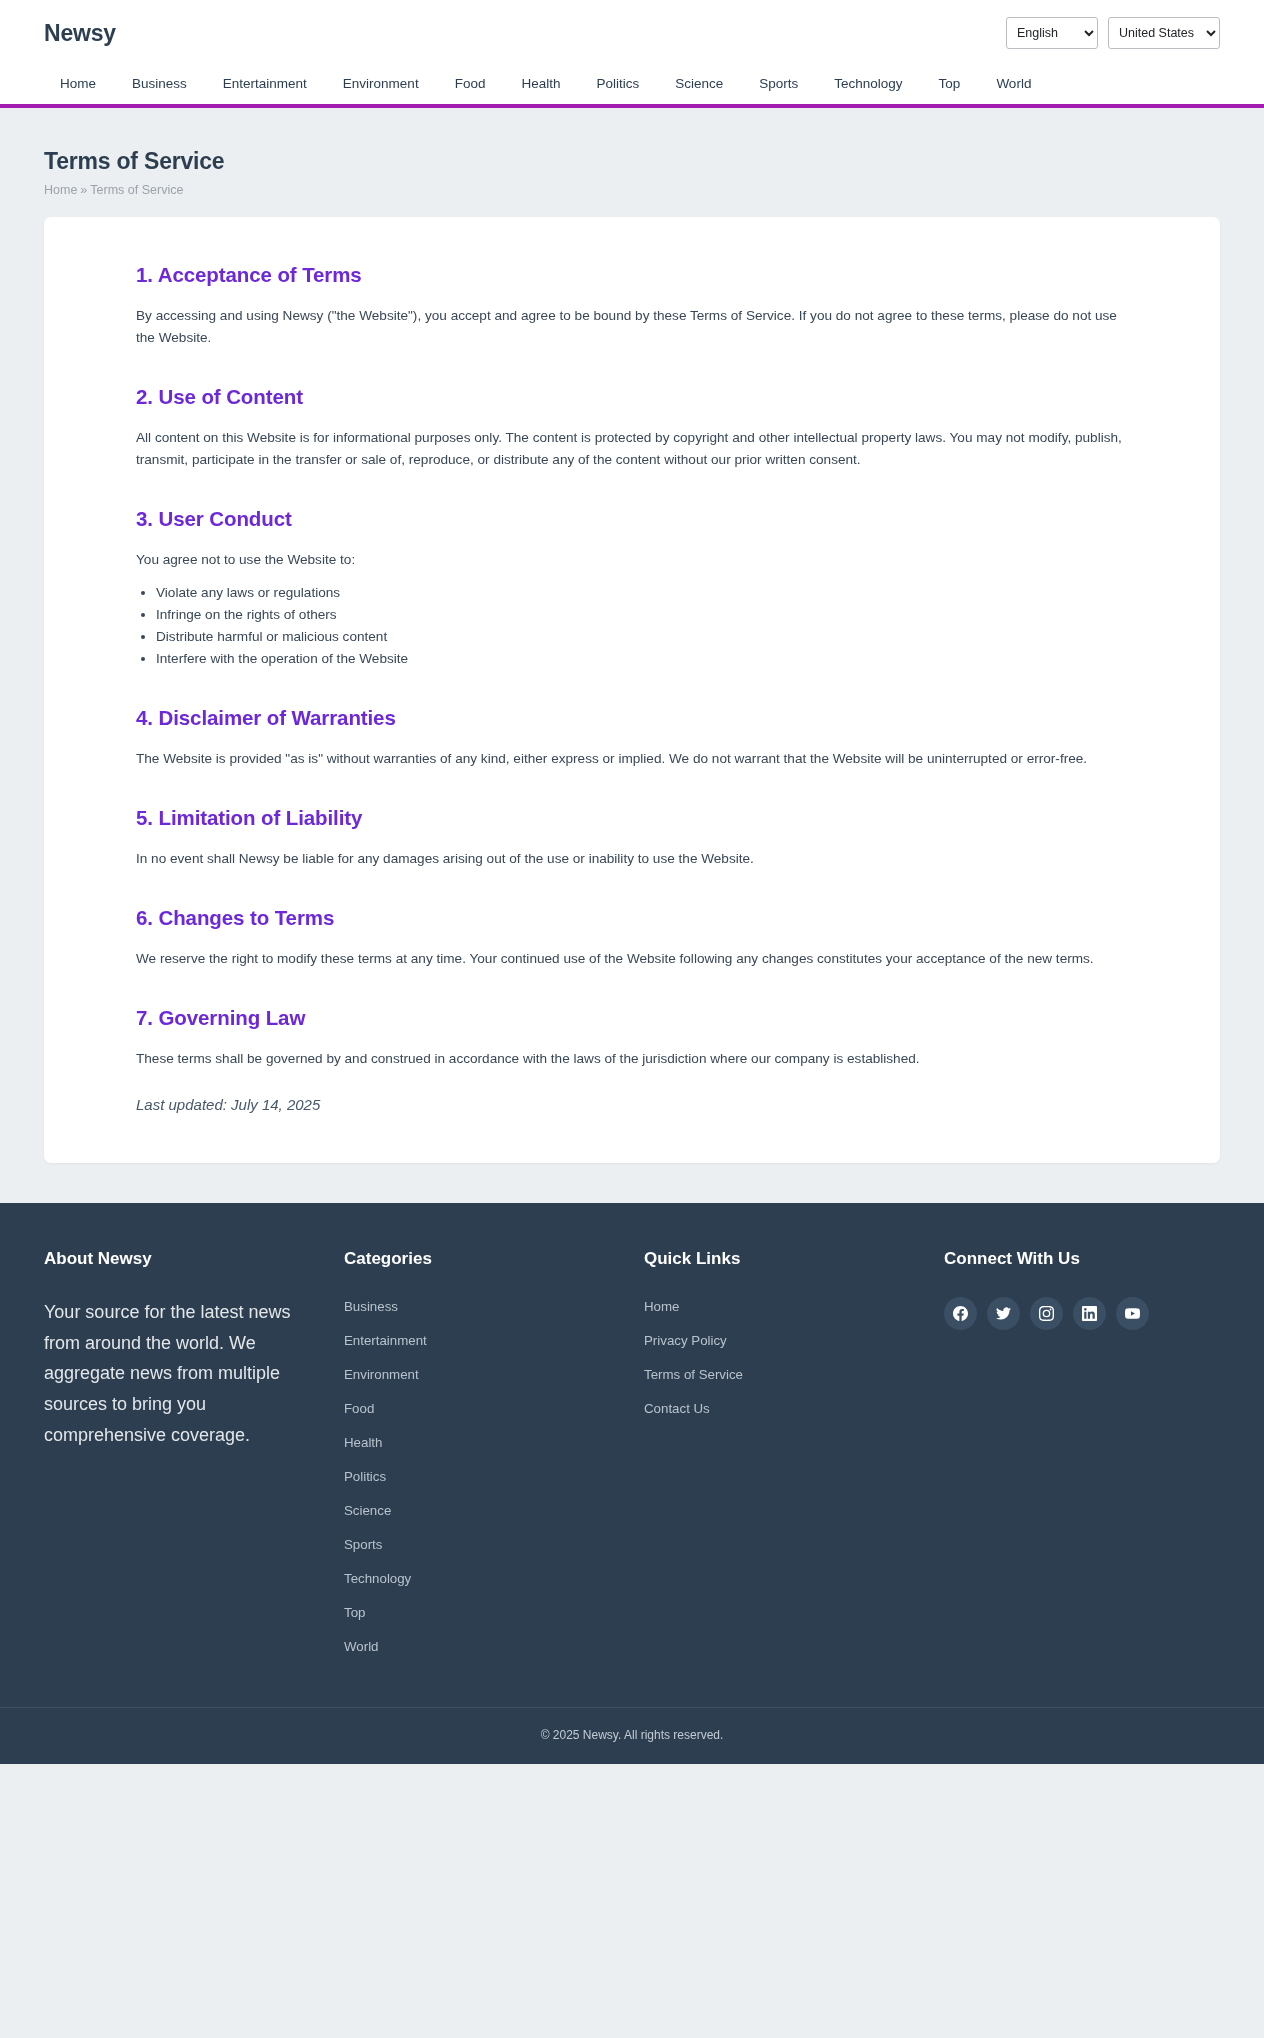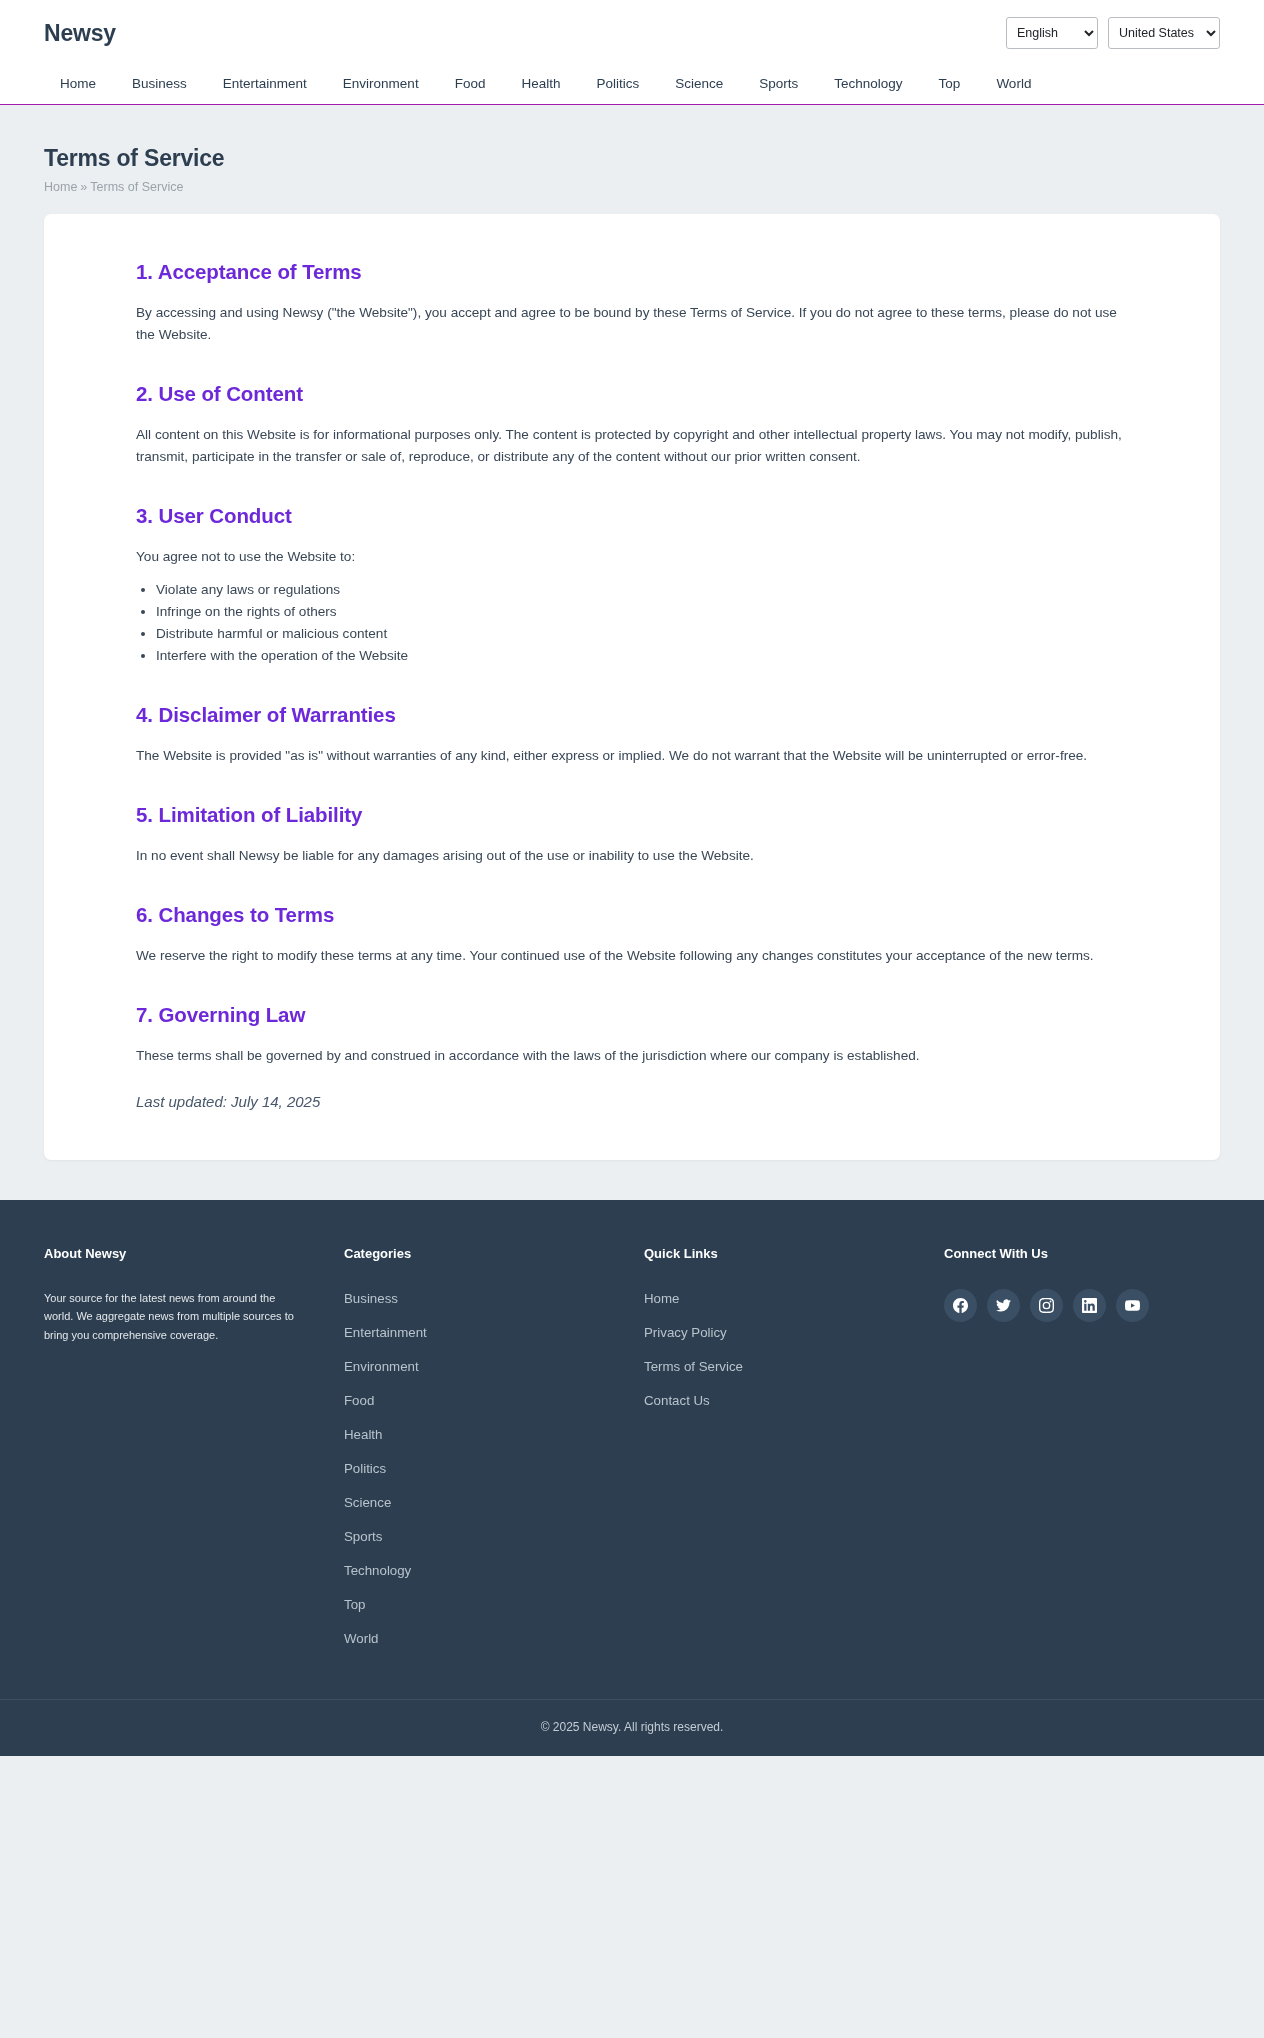--- a/index.html
+++ b/index.html
@@ -6,21 +6,21 @@
   html, body {
     width: 1264px;
     background: #eceff1;
     font-family: "Liberation Sans", sans-serif;
     -webkit-font-smoothing: antialiased;
   }
 
   
   .site-header {
     background: #ffffff;
-    border-bottom: 1px solid #a21caf;
+    border-bottom: 4px solid #a21caf;
     padding-top: 0;
   }
   .header-top {
     max-width: 1264px;
     margin: 0 auto;
     padding: 14px 44px 10px 44px;
     display: flex;
     align-items: center;
     justify-content: space-between;
     height: 62px;
@@ -155,27 +155,27 @@
     padding: 0 44px;
     display: flex;
     gap: 0;
   }
   .footer-col { flex: 1; padding-right: 24px; }
   .footer-col.about { flex: 0 0 300px; }
   .footer-col.categories { flex: 0 0 300px; }
   .footer-col.quick { flex: 0 0 300px; }
   .footer-col.connect { flex: 1; }
   .footer-heading {
-    font-size: 13px;
+    font-size: 17px;
     font-weight: bold;
     color: #ffffff;
     margin-bottom: 28px;
   }
   .footer-about-text {
-    font-size: 11px;
+    font-size: 18px;
     line-height: 1.72;
     color: #e3e7ea;
     max-width: 262px;
   }
   .footer-list { list-style: none; }
   .footer-list li { margin-bottom: 16px; }
   .footer-list li:last-child { margin-bottom: 0; }
   .footer-list a {
     font-size: 13.3px;
     color: #b9c3cc;

